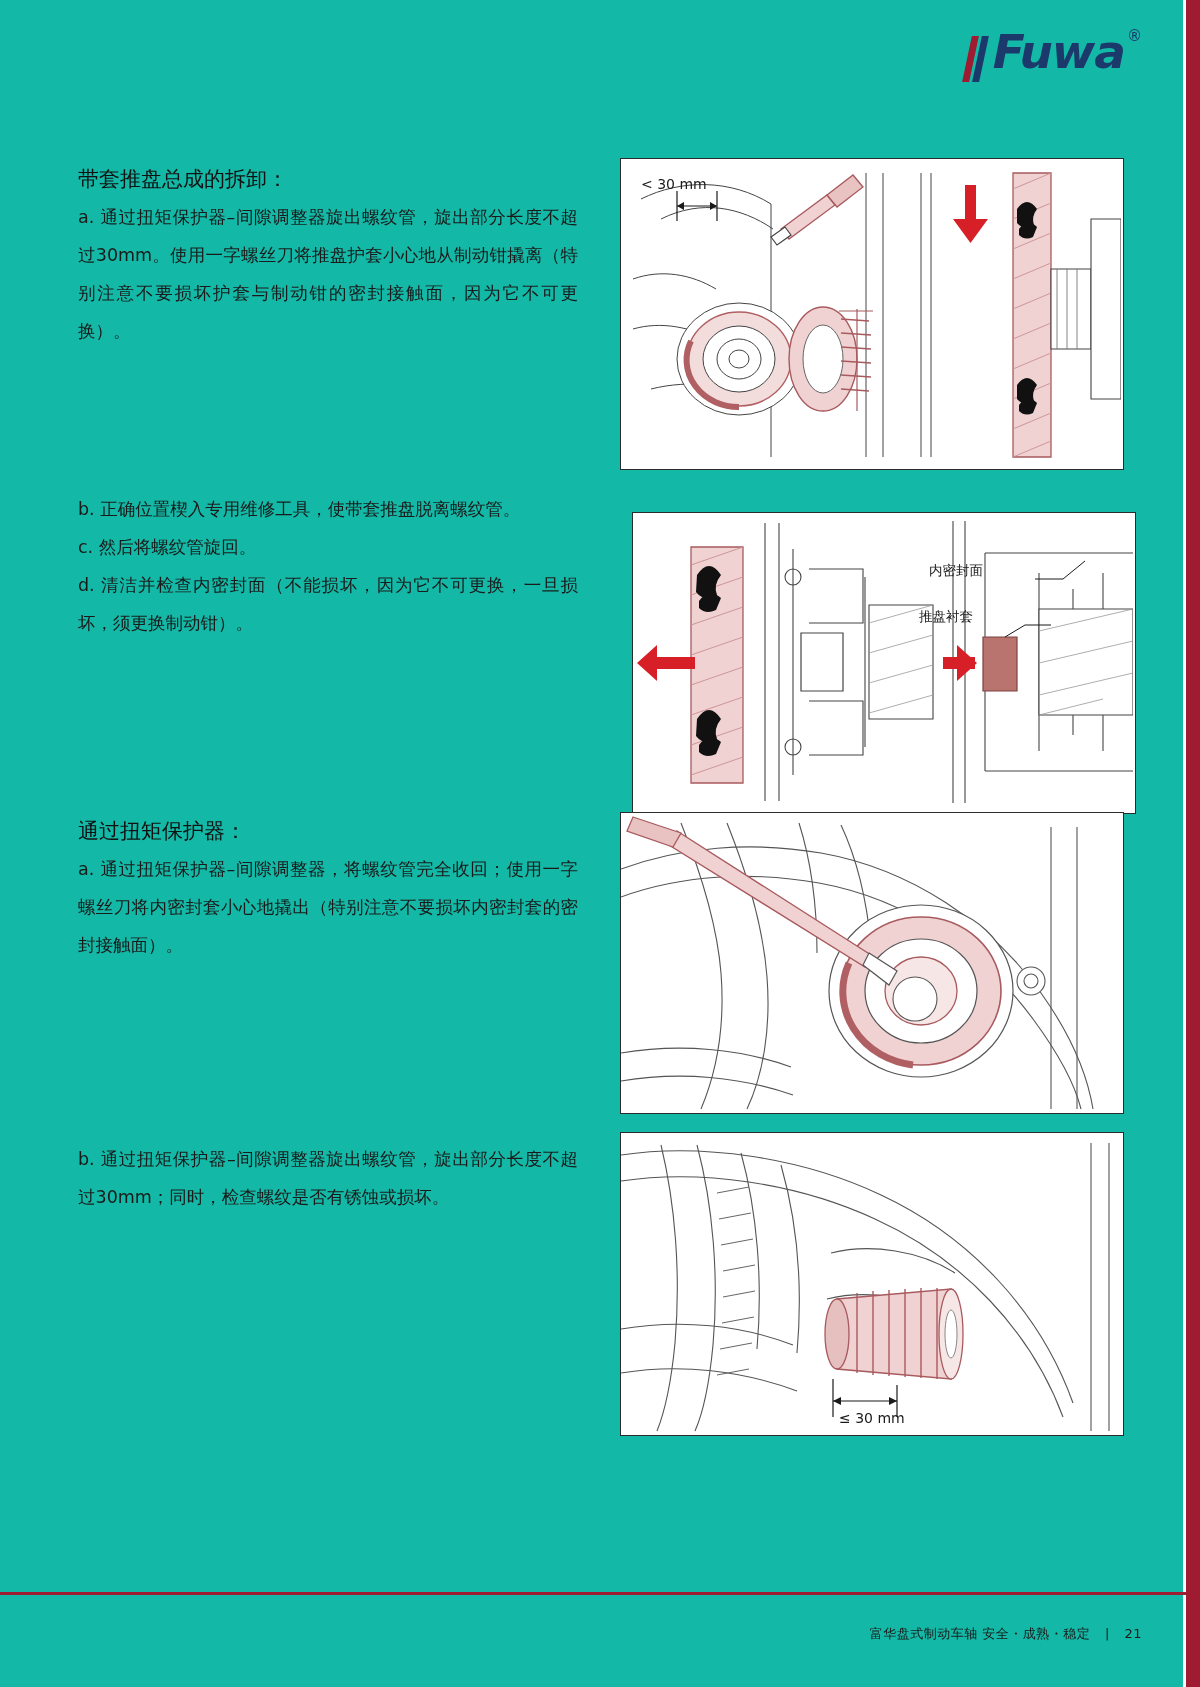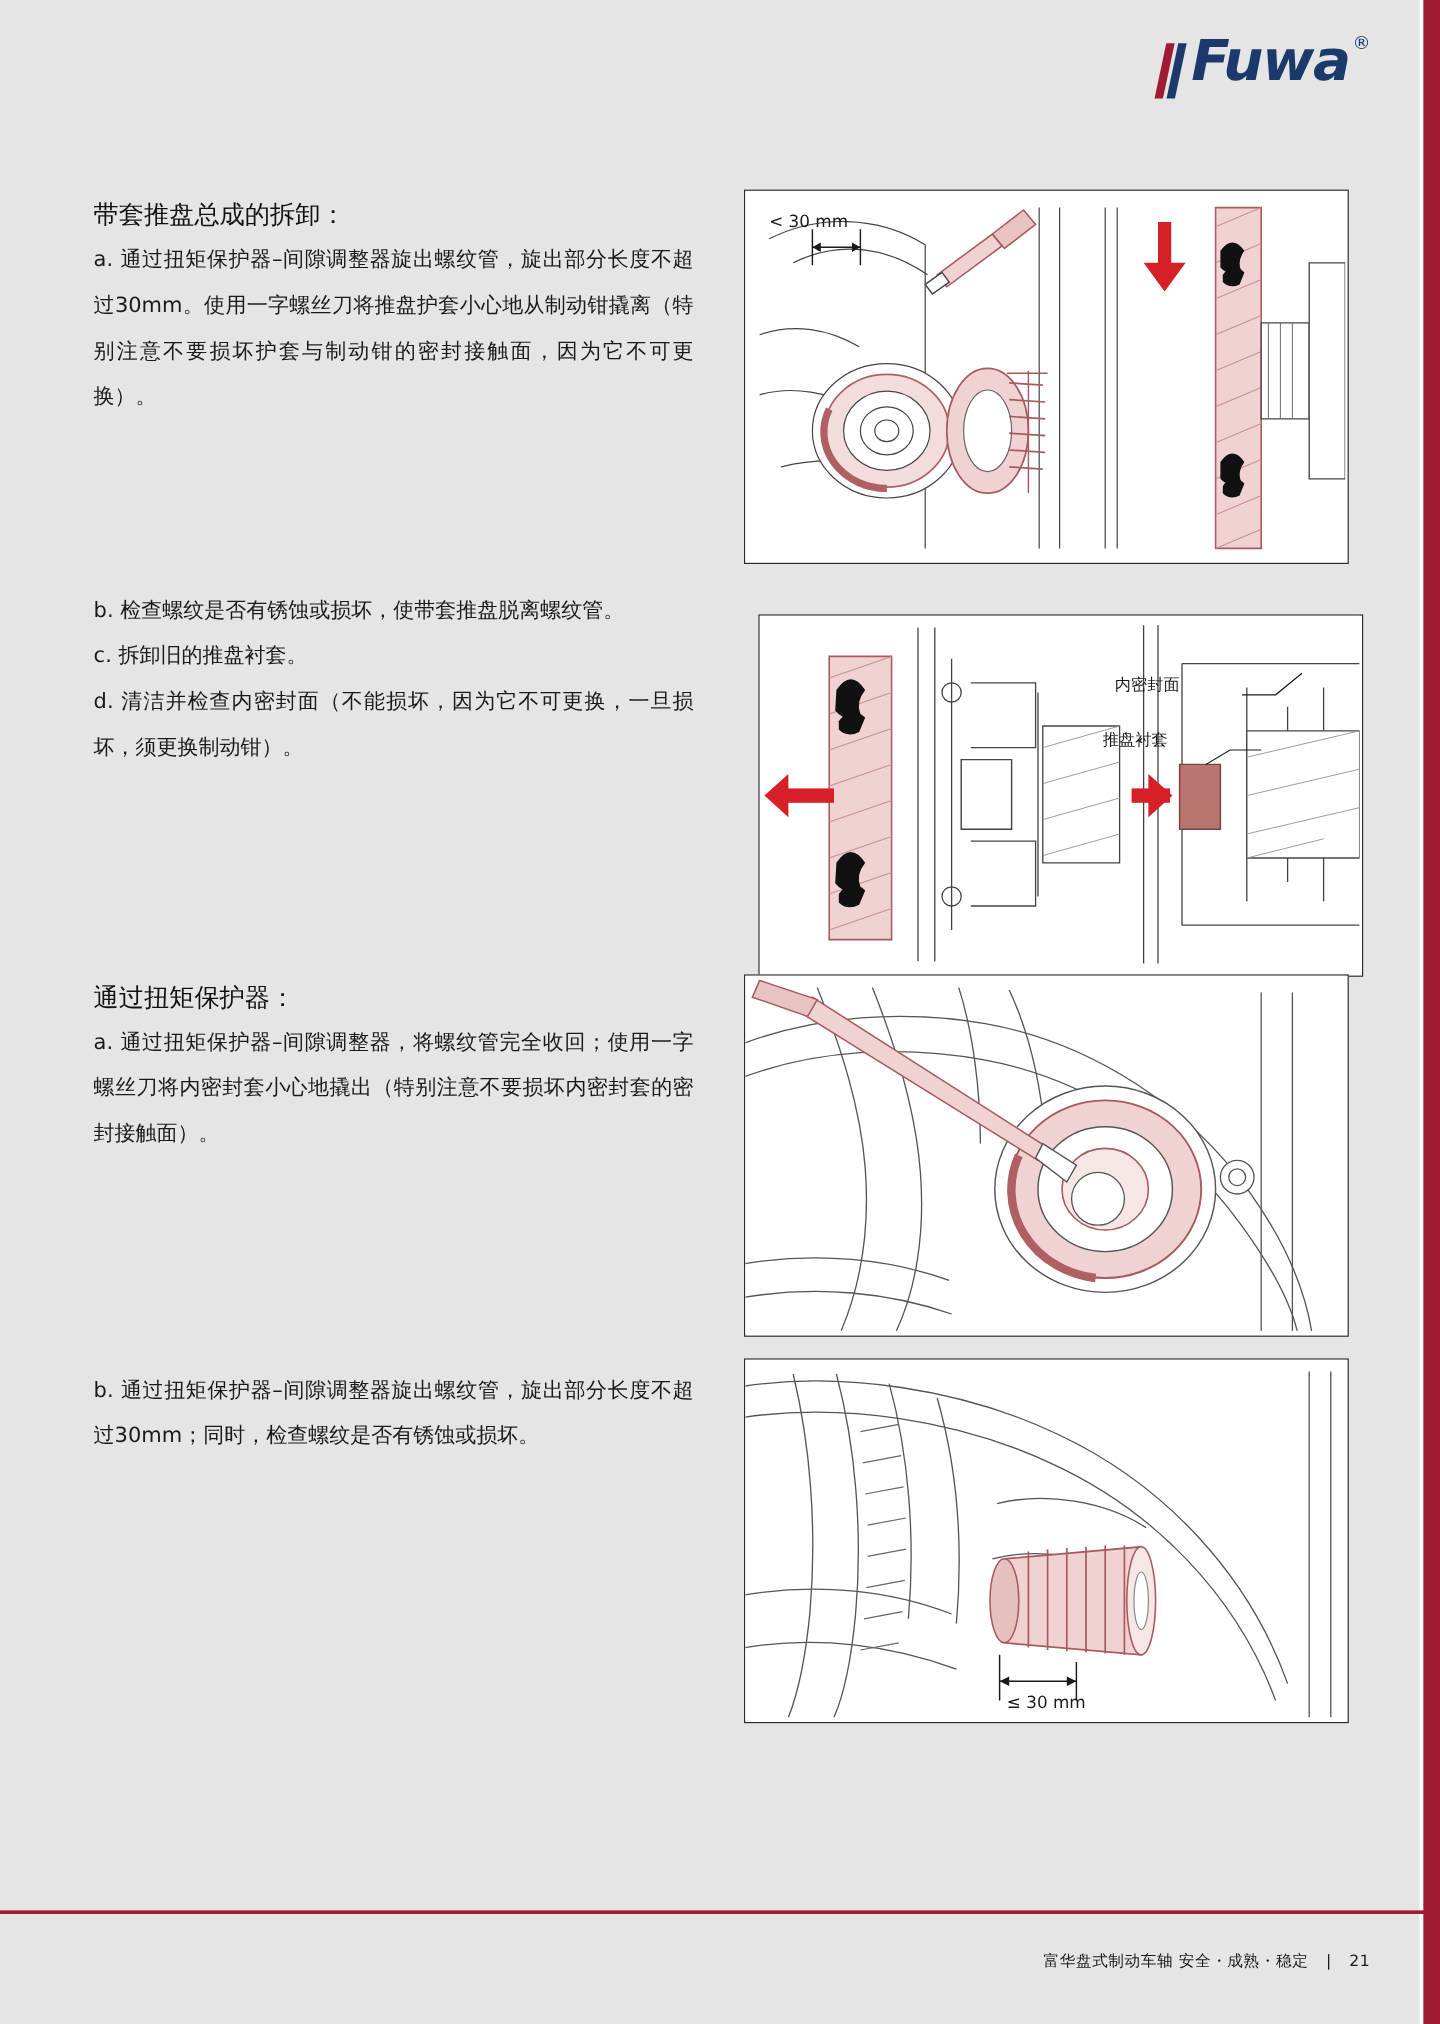--- a/index.html
+++ b/index.html
@@ -10,21 +10,21 @@
     width: 1200px;
     height: 1687px;
     background: #ffffff;
     font-family: "DejaVu Sans", "Liberation Sans", sans-serif;
     position: relative;
     overflow: hidden;
   }
   .page {
     position: absolute;
     inset: 0;
-    background: #e5e5e5;
+    background: #14b8a6;
   }
   
   .right-bar {
     position: absolute;
     top: 0;
     right: 0;
     width: 14px;
     height: 100%;
     background: #9e1b32;
   }
@@ -159,22 +159,22 @@
     <div class="logo-text">Fuwa</div>
     <div class="logo-reg">®</div>
   </div>
 
   <div class="col-text" style="top:160px;">
     <div class="block-title">带套推盘总成的拆卸：</div>
     <div class="para">a. 通过扭矩保护器–间隙调整器旋出螺纹管，旋出部分长度不超过30mm。使用一字螺丝刀将推盘护套小心地从制动钳撬离（特别注意不要损坏护套与制动钳的密封接触面，因为它不可更换）。</div>
   </div>
 
   <div class="col-text" style="top:490px;">
-    <div class="para">b. 检查螺纹是否有锈蚀或损坏，使带套推盘脱离螺纹管。</div>
-    <div class="para">c. 拆卸旧的推盘衬套。</div>
+    <div class="para">b. 正确位置楔入专用维修工具，使带套推盘脱离螺纹管。</div>
+    <div class="para">c. 然后将螺纹管旋回。</div>
     <div class="para">d. 清洁并检查内密封面（不能损坏，因为它不可更换，一旦损坏，须更换制动钳）。</div>
   </div>
 
   <div class="col-text" style="top:812px;">
     <div class="block-title">通过扭矩保护器：</div>
     <div class="para">a. 通过扭矩保护器–间隙调整器，将螺纹管完全收回；使用一字螺丝刀将内密封套小心地撬出（特别注意不要损坏内密封套的密封接触面）。</div>
   </div>
 
   <div class="col-text" style="top:1140px;">
     <div class="para">b. 通过扭矩保护器–间隙调整器旋出螺纹管，旋出部分长度不超过30mm；同时，检查螺纹是否有锈蚀或损坏。</div>

